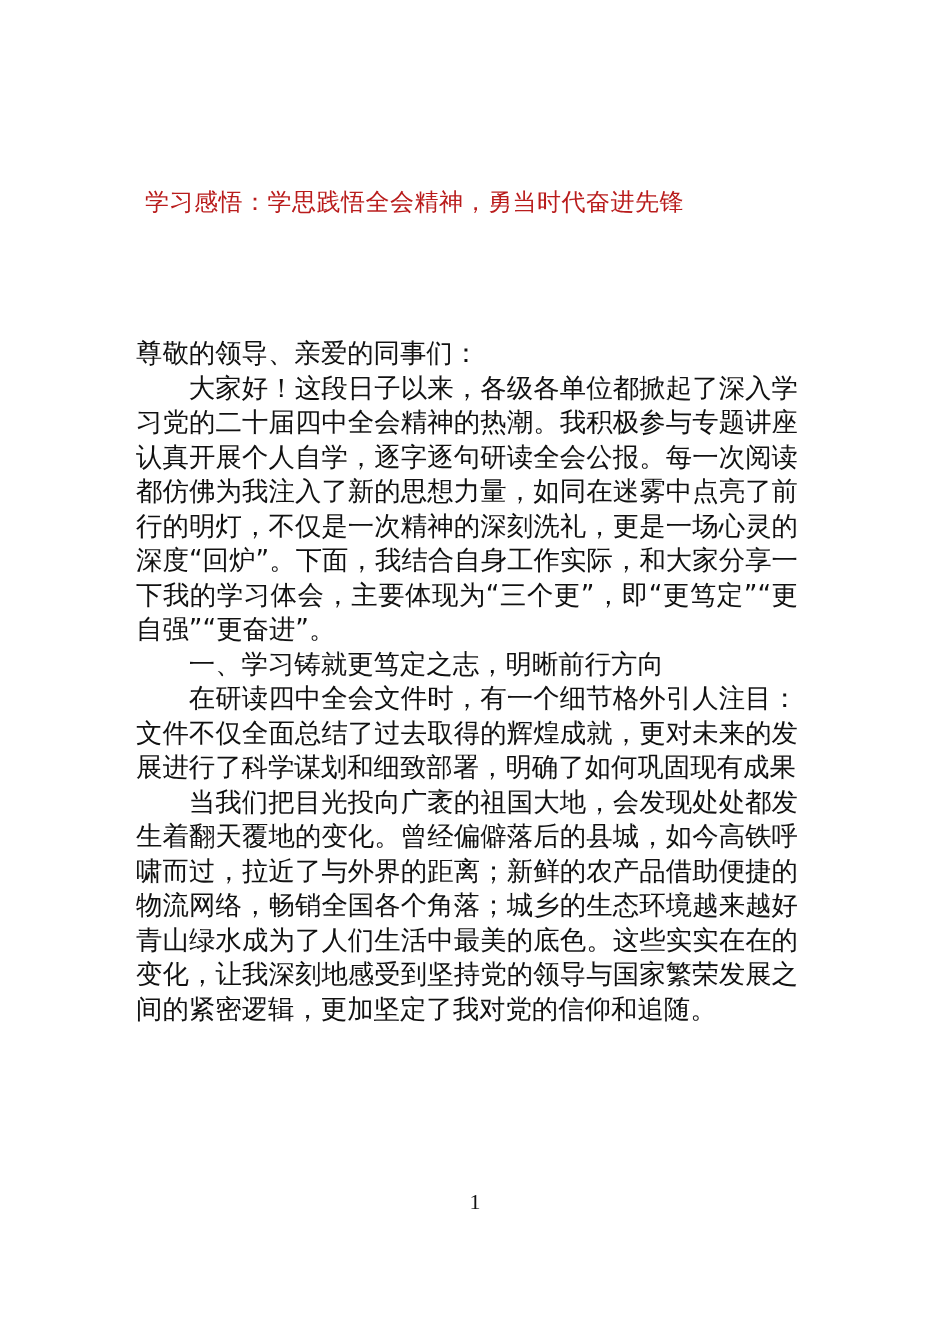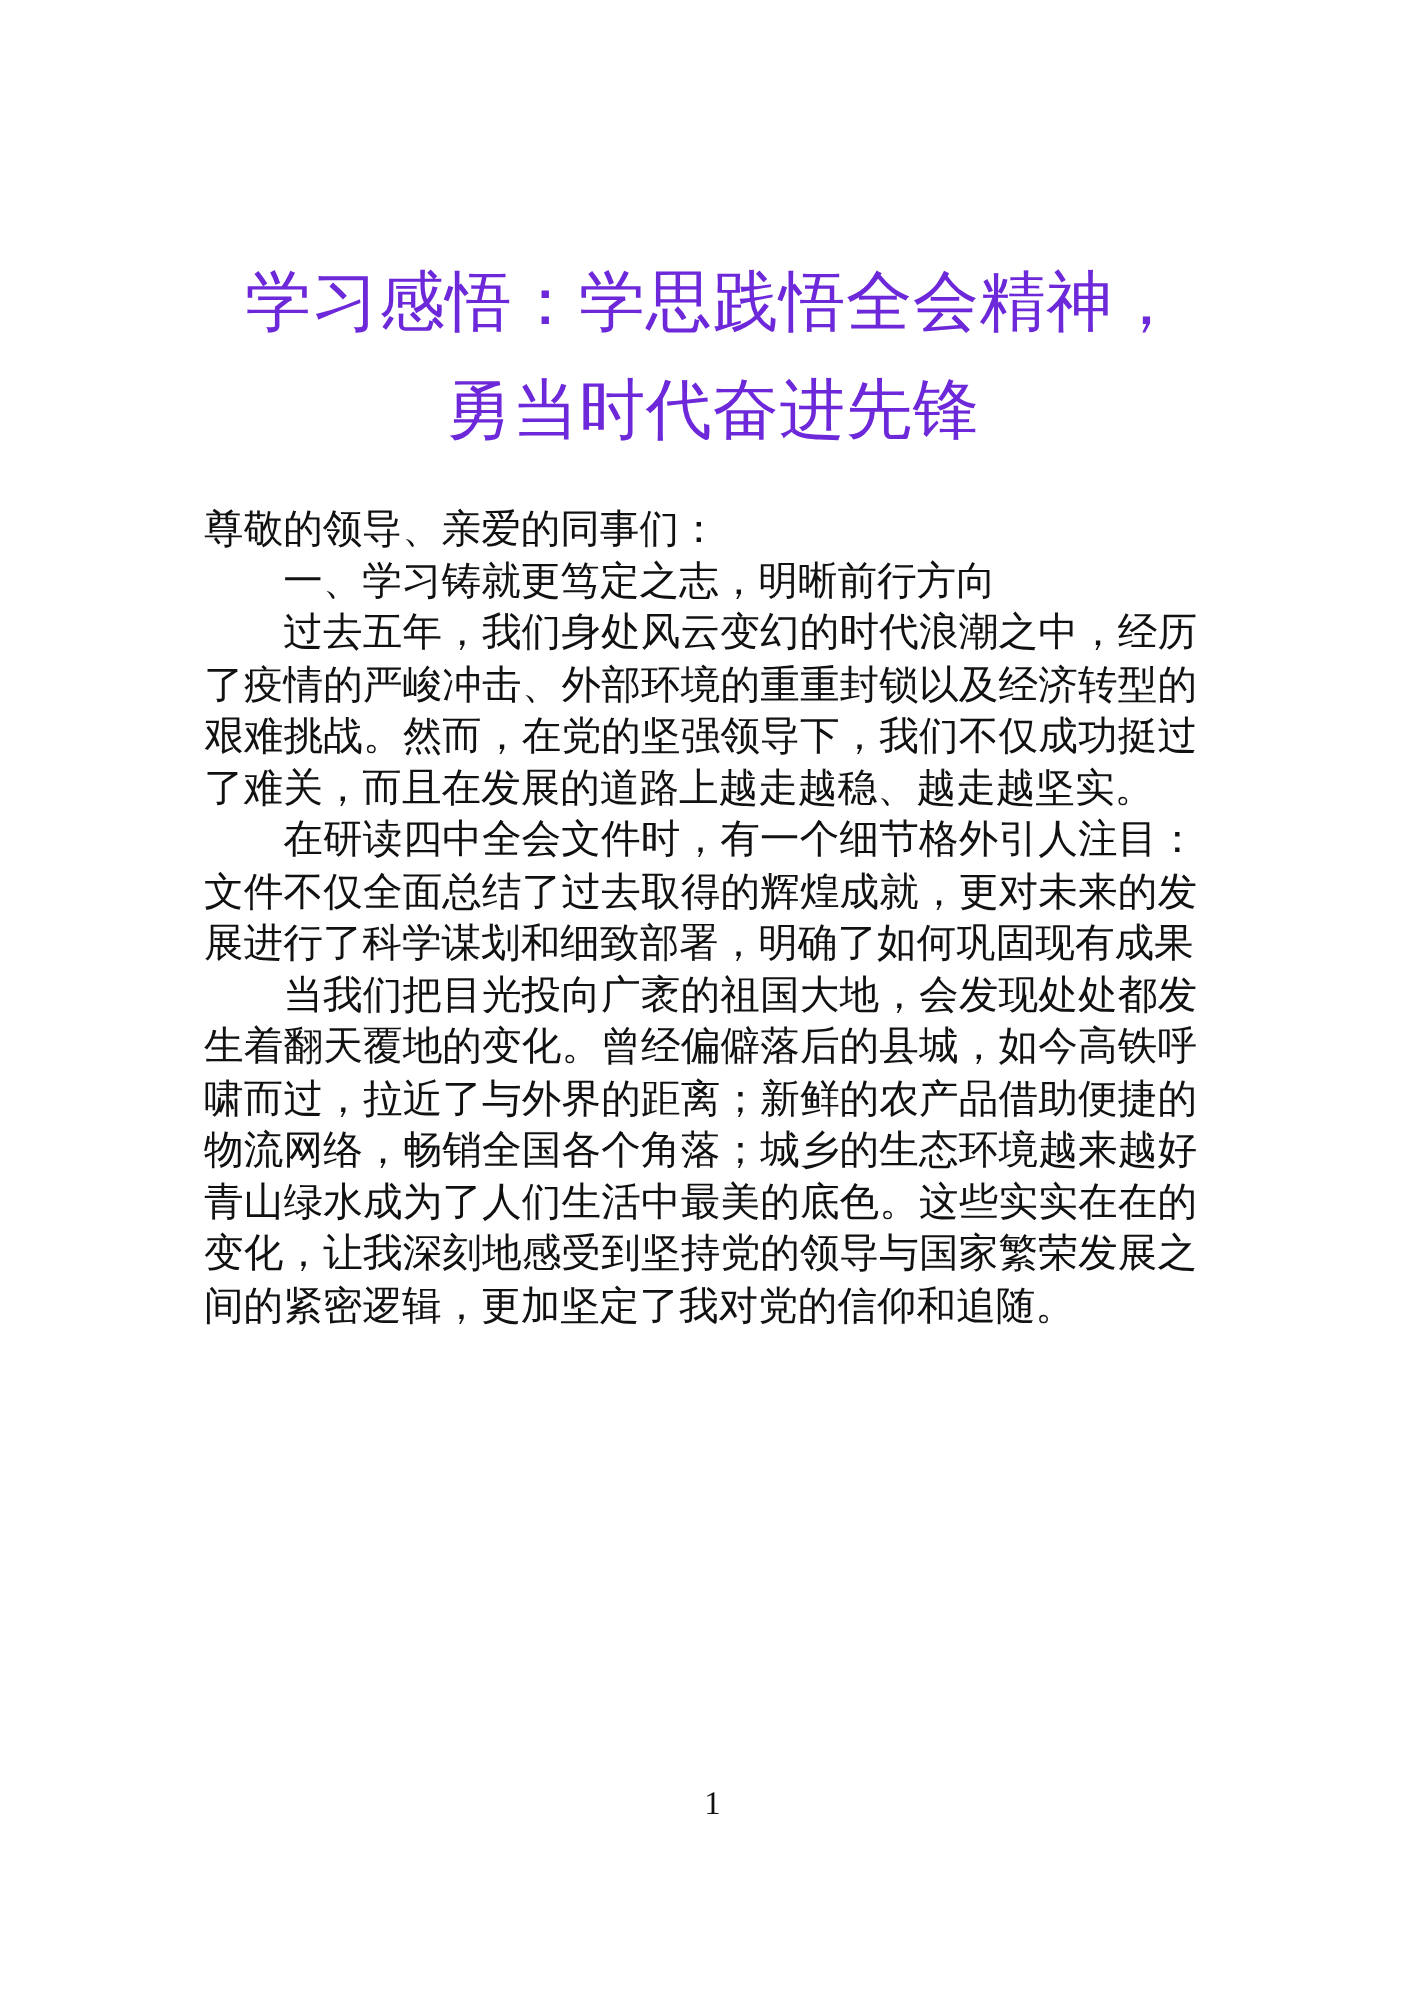--- a/index.html
+++ b/index.html
@@ -20,27 +20,26 @@
     left: 0; top: 0;
     width: 950px;
     height: 1344px;
     background: #ffffff;
   }
   .title {
     position: absolute;
     left: 145px;
     width: 660px;
     top: 166px;
-    text-align: center;
-    font-size: 44px;
+    font-size: 24px;
     line-height: 72px;
     font-weight: normal;
     letter-spacing: 0.5px;
     margin: 0;
-    color: #6d28d9;
+    color: #b91c1c;
   }
   .body-text {
     position: absolute;
     left: 136px;
     top: 336px;
     width: 662px;
     font-size: 26.4px;
     line-height: 34.5px;
     color: #111;
   }
@@ -71,21 +70,21 @@
 </style>
 </head>
 <body>
 
 <div class="page">
 
   <h1 class="title">学习感悟：学思践悟全会精神，勇当时代奋进先锋</h1>
 
   <div class="body-text">
     <p>尊敬的领导、亲爱的同事们：</p>
+    <p class="indent">大家好！这段日子以来，各级各单位都掀起了深入学习党的二十届四中全会精神的热潮。我积极参与专题讲座认真开展个人自学，逐字逐句研读全会公报。每一次阅读都仿佛为我注入了新的思想力量，如同在迷雾中点亮了前行的明灯，不仅是一次精神的深刻洗礼，更是一场心灵的深度“回炉”。下面，我结合自身工作实际，和大家分享一下我的学习体会，主要体现为“三个更”，即“更笃定”“更自强”“更奋进”。</p>
     <p class="heading">一、学习铸就更笃定之志，明晰前行方向</p>
-    <p class="indent">过去五年，我们身处风云变幻的时代浪潮之中，经历了疫情的严峻冲击、外部环境的重重封锁以及经济转型的艰难挑战。然而，在党的坚强领导下，我们不仅成功挺过了难关，而且在发展的道路上越走越稳、越走越坚实。</p>
     <p class="indent">在研读四中全会文件时，有一个细节格外引人注目：文件不仅全面总结了过去取得的辉煌成就，更对未来的发展进行了科学谋划和细致部署，明确了如何巩固现有成果</p>
     <p class="indent">当我们把目光投向广袤的祖国大地，会发现处处都发生着翻天覆地的变化。曾经偏僻落后的县城，如今高铁呼啸而过，拉近了与外界的距离；新鲜的农产品借助便捷的物流网络，畅销全国各个角落；城乡的生态环境越来越好青山绿水成为了人们生活中最美的底色。这些实实在在的变化，让我深刻地感受到坚持党的领导与国家繁荣发展之间的紧密逻辑，更加坚定了我对党的信仰和追随。</p>
   </div>
 
   <div class="page-number">1</div>
 
 </div>
 
 </body></html>

